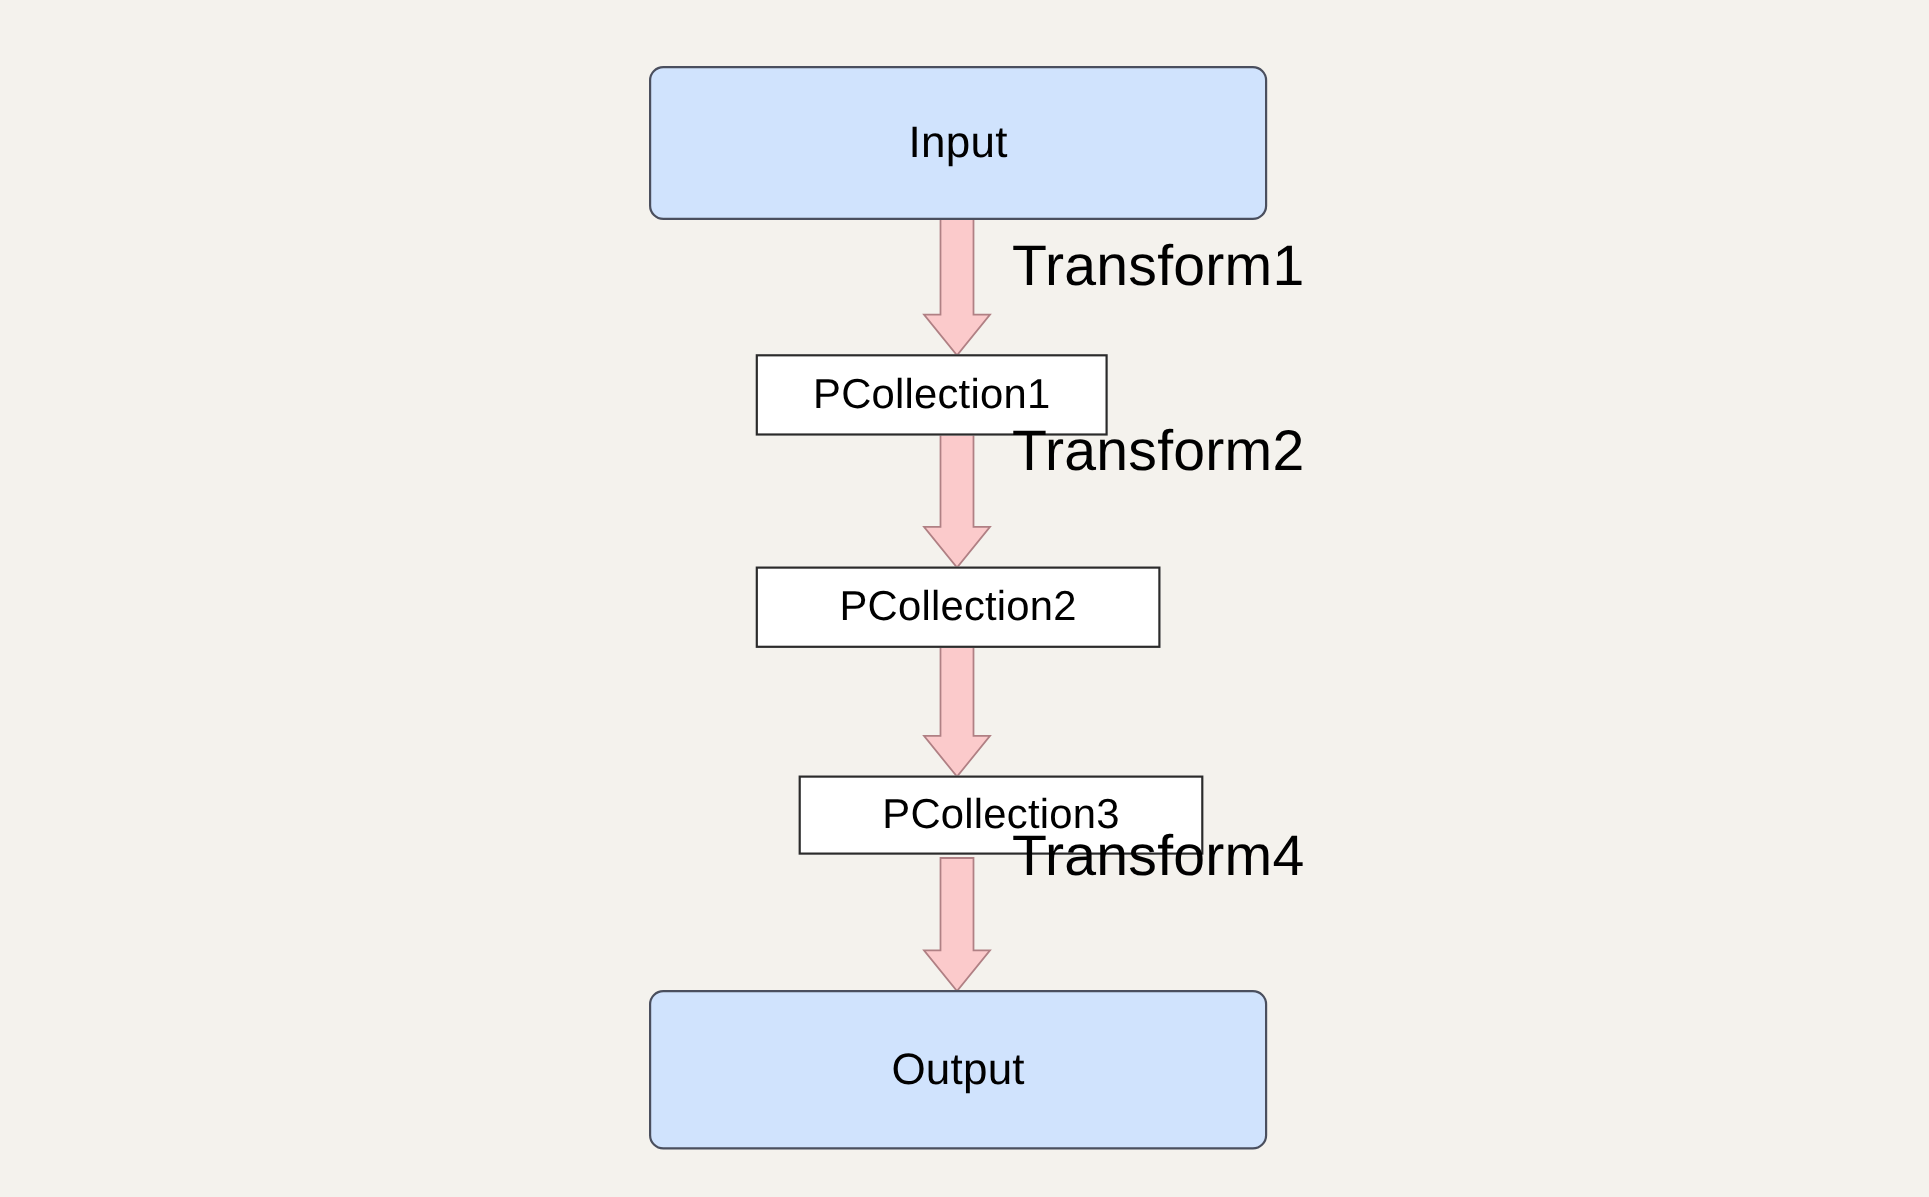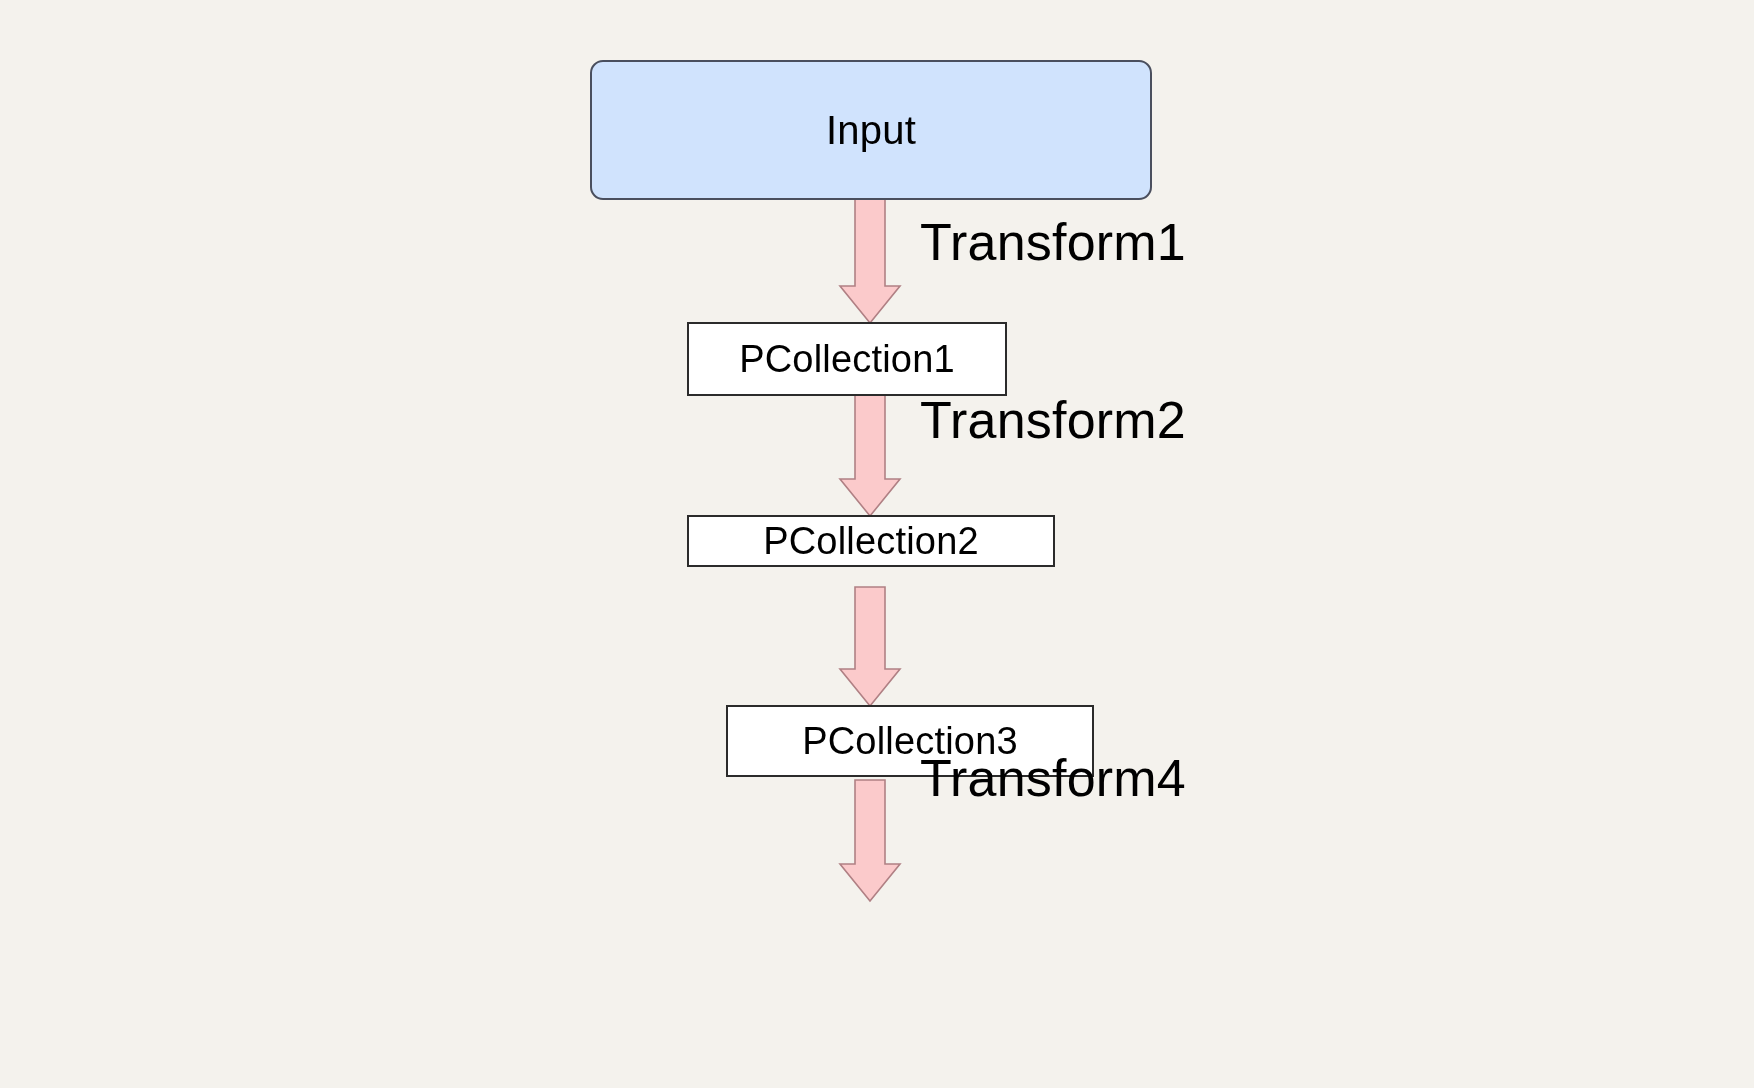--- a/index.html
+++ b/index.html
@@ -77,37 +77,40 @@
 
   <div class="node node-pcollection" style="left:687px; top:322px; width:320px; height:74px;">
     <span>PCollection1</span>
   </div>
 
   <div class="edge" style="left:840px; top:394px; width:60px; height:123px;">
     <svg width="60" height="123" viewBox="0 0 60 123">
       <path d="M 15 0 L 45 0 L 45 85 L 60 85 L 30 122 L 0 85 L 15 85 Z" fill="#fbcacb" stroke="#b08084" stroke-width="1.6" stroke-linejoin="miter"></path>
     </svg>
   </div>
-  <div class="edge-label" style="left:920px; top:390px;">Transform2</div>
+  <div class="edge-label" style="left:920px; top:380px;">Transform2</div>
 
-  <div class="node node-pcollection" style="left:687px; top:515px; width:368px; height:52px;">
+  <div class="node node-pcollection" style="left:687px; top:515px; width:368px; height:74px;">
     <span>PCollection2</span>
   </div>
 
   <div class="edge" style="left:840px; top:587px; width:60px; height:120px;">
     <svg width="60" height="120" viewBox="0 0 60 120">
       <path d="M 15 0 L 45 0 L 45 82 L 60 82 L 30 119 L 0 82 L 15 82 Z" fill="#fbcacb" stroke="#b08084" stroke-width="1.6" stroke-linejoin="miter"></path>
     </svg>
   </div>
 
   <div class="node node-pcollection" style="left:726px; top:705px; width:368px; height:72px;">
     <span>PCollection3</span>
   </div>
 
   <div class="edge" style="left:840px; top:780px; width:60px; height:122px;">
     <svg width="60" height="122" viewBox="0 0 60 122">
       <path d="M 15 0 L 45 0 L 45 84 L 60 84 L 30 121 L 0 84 L 15 84 Z" fill="#fbcacb" stroke="#b08084" stroke-width="1.6" stroke-linejoin="miter"></path>
     </svg>
   </div>
   <div class="edge-label" style="left:920px; top:748px;">Transform4</div>
 
+  <div class="node node-terminal" style="left:590px; top:900px; width:562px; height:145px;">
+    <span>Output</span>
+  </div>
 
 </div>
 
 </body></html>

